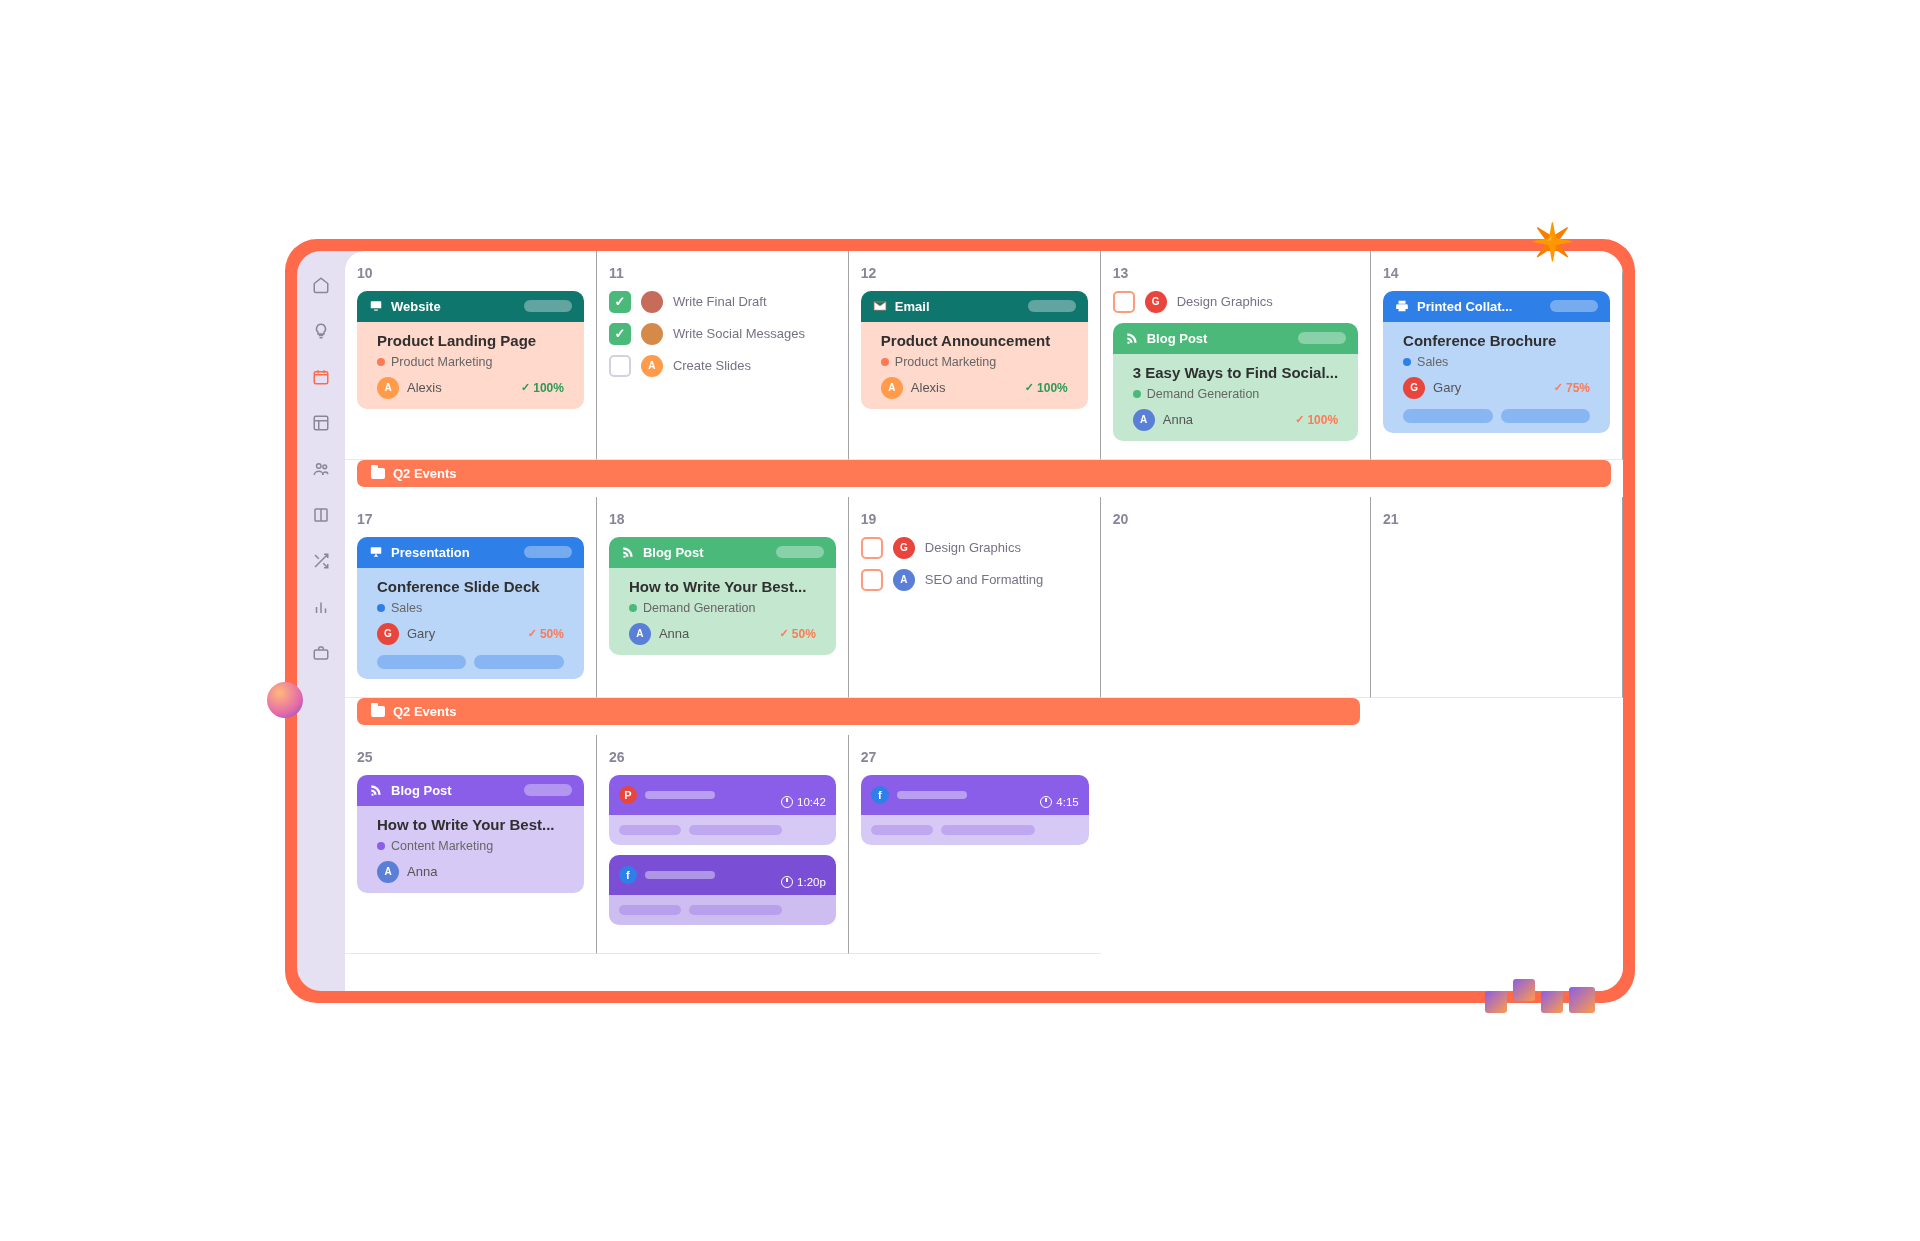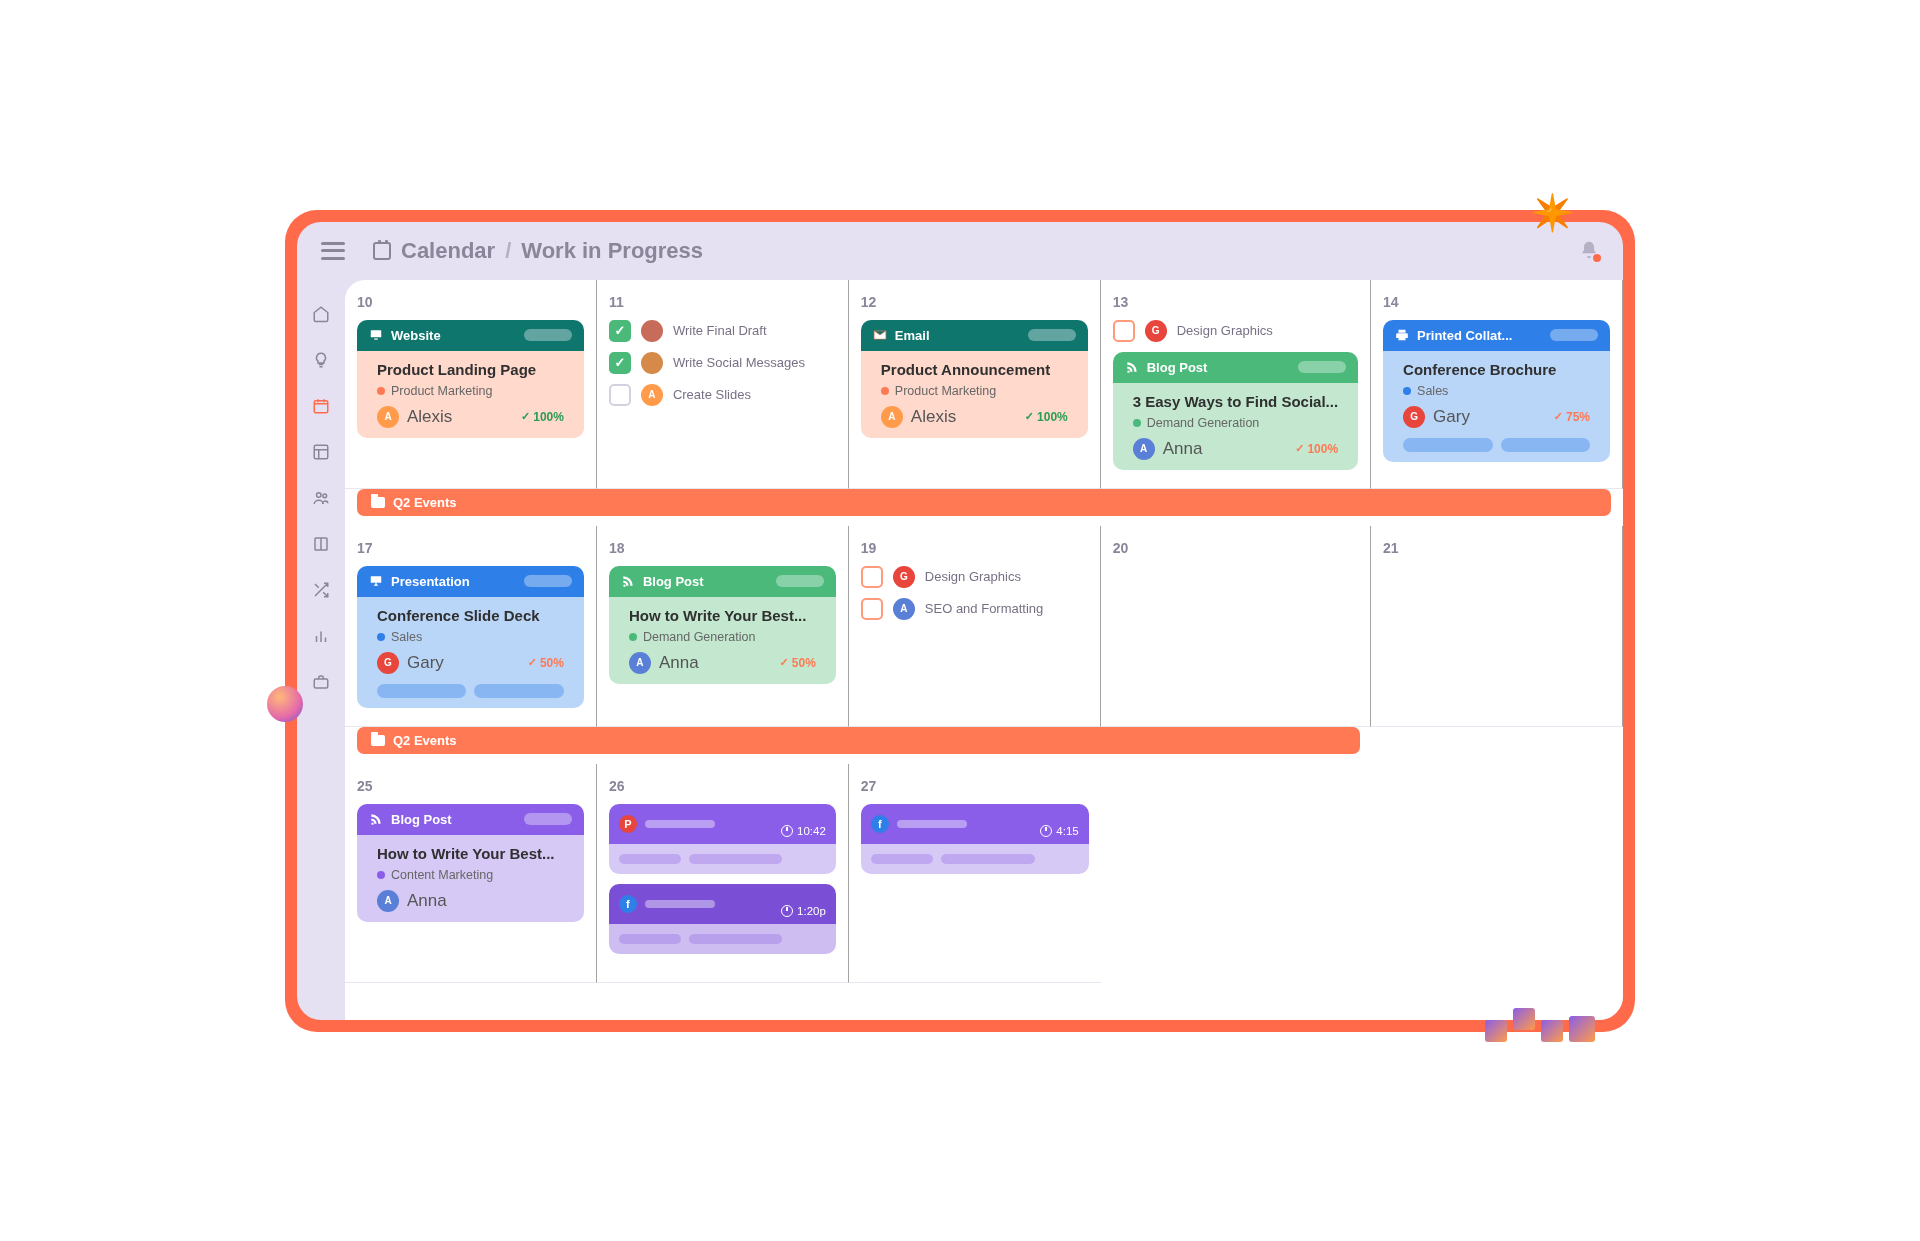--- a/index.html
+++ b/index.html
@@ -27,21 +27,21 @@
 .date-num { color: #8a8599; font-size: 14px; font-weight: 600; margin-bottom: 10px; }
 .card { border-radius: 10px; overflow: hidden; margin-top: 4px; cursor:pointer; }
 .card-header { padding: 8px 12px; display: flex; align-items: center; gap: 8px; color: #fff; font-size: 13px; font-weight: 600; }
 .card-header .pill { margin-left:auto; width:48px; height:12px; background:rgba(255,255,255,0.35); border-radius:6px; }
 .card-body { padding: 10px 20px; }
 .card-title { font-size: 15px; font-weight: 700; color: #303030; margin-bottom: 6px; white-space: nowrap; overflow: hidden; text-overflow: ellipsis; }
 .tag { display: flex; align-items: center; gap: 6px; font-size: 12.5px; color: #666; margin-bottom: 8px; }
 .tag .dot { width: 8px; height: 8px; border-radius: 50%; }
 .assignee-row { display: flex; align-items: center; gap: 8px; }
 .avatar { width: 22px; height: 22px; border-radius: 50%; display:inline-flex; align-items:center; justify-content:center; font-size:10px; color:#fff; font-weight:600; flex-shrink:0; }
-.assignee-name { font-size: 17px; color: #555; font-weight:500; }
+.assignee-name { font-size: 13px; color: #555; font-weight:500; }
 .progress { margin-left: auto; font-size: 12px; font-weight: 600; display: flex; align-items: center; gap: 3px; }
 .progress::before { content:'✓'; font-size: 11px; }
 .skeleton-row { display:flex; gap:8px; margin-top:10px; }
 .skeleton-pill { height:14px; border-radius:7px; flex:1; }
 .task-line { display: flex; align-items: center; gap: 10px; margin-bottom: 10px; cursor:pointer; }
 .checkbox { width: 22px; height: 22px; border-radius: 5px; border: 2px solid #d4d0e0; flex-shrink:0; display:flex; align-items:center; justify-content:center; }
 .checkbox.checked { background: #4bb97a; border-color: #4bb97a; }
 .checkbox.checked::after { content:'✓'; color:#fff; font-size:13px; font-weight:bold; }
 .checkbox.orange-border { border-color: #ff9b7a; }
 .task-text { font-size: 13px; color: #787085; }
@@ -83,38 +83,20 @@
   <span class="decor-burst">✴️</span>
   <div class="decor-sphere"></div>
   <div class="decor-blocks">
       <span></span>
       <span></span>
       <span></span>
       <span></span>
     </div>
 
   <div class="inner-frame">
-    <div class="header">
-      <div class="hamburger">
-          <span></span>
-          <span></span>
-          <span></span>
-        </div>
-      <div class="breadcrumb">
-        <span class="calendar-icon"></span>
-        <span>Calendar</span>
-        <span class="sep">/</span>
-        <span>Work in Progress</span>
-      </div>
-      <div class="bell">
-        <svg viewBox="0 0 24 24">
-            <path d="M12 2a6 6 0 0 0-6 6v4l-2 3v1h16v-1l-2-3V8a6 6 0 0 0-6-6zm0 20a2.5 2.5 0 0 0 2.5-2.5h-5A2.5 2.5 0 0 0 12 22z"></path>
-          </svg>
-      </div>
-    </div>
 
     <div class="content-wrap">
       <div class="sidebar">
         <div class="icon">
             <svg viewBox="0 0 24 24" width="18" height="18" fill="none" stroke="currentColor" stroke-width="2">
               <path d="M3 10l9-7 9 7v10a2 2 0 0 1-2 2H5a2 2 0 0 1-2-2z"></path>
             </svg>
           </div>
         <div class="icon">
             <svg viewBox="0 0 24 24" width="18" height="18" fill="none" stroke="currentColor" stroke-width="2">

